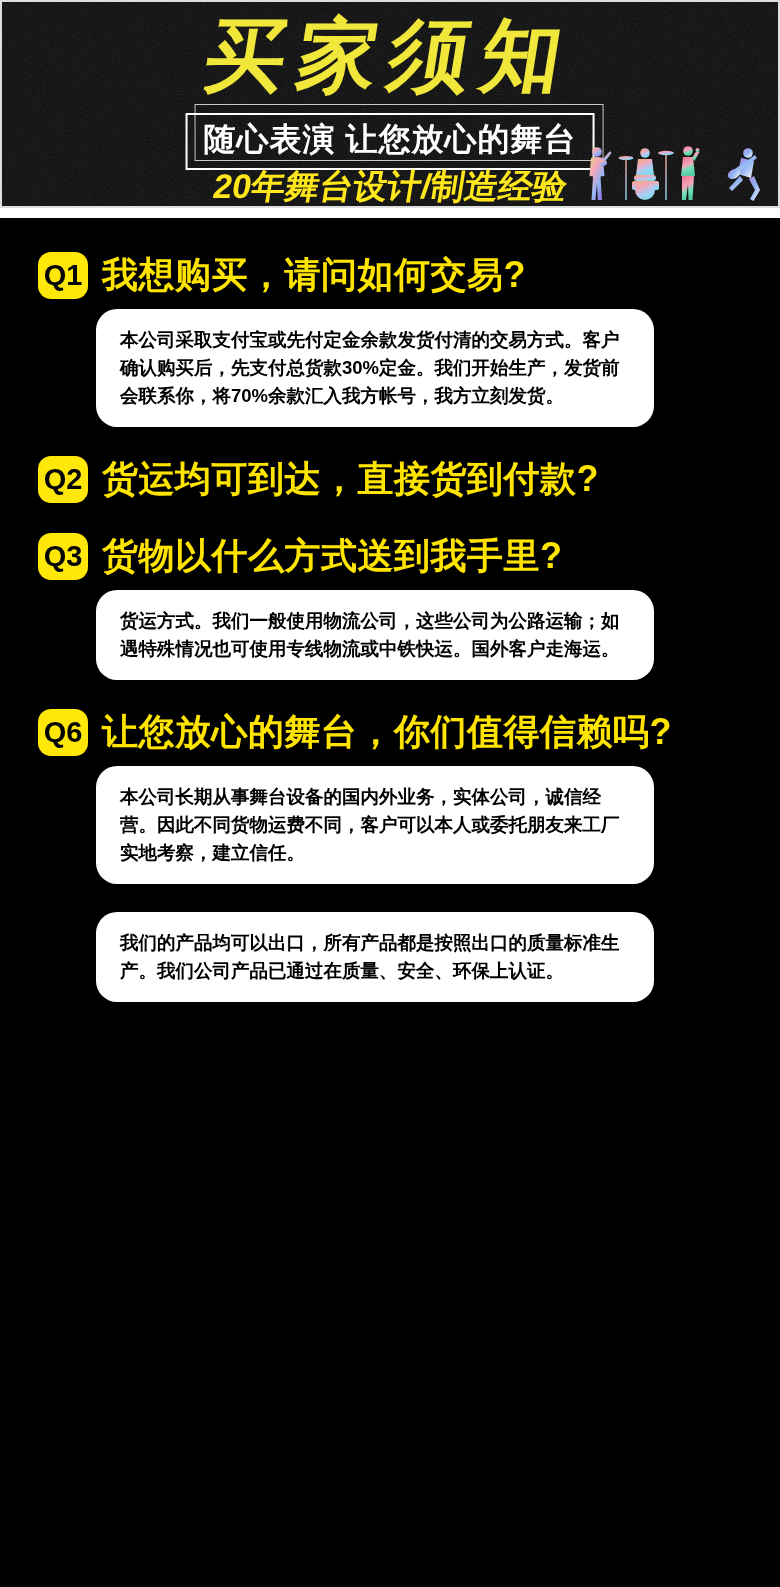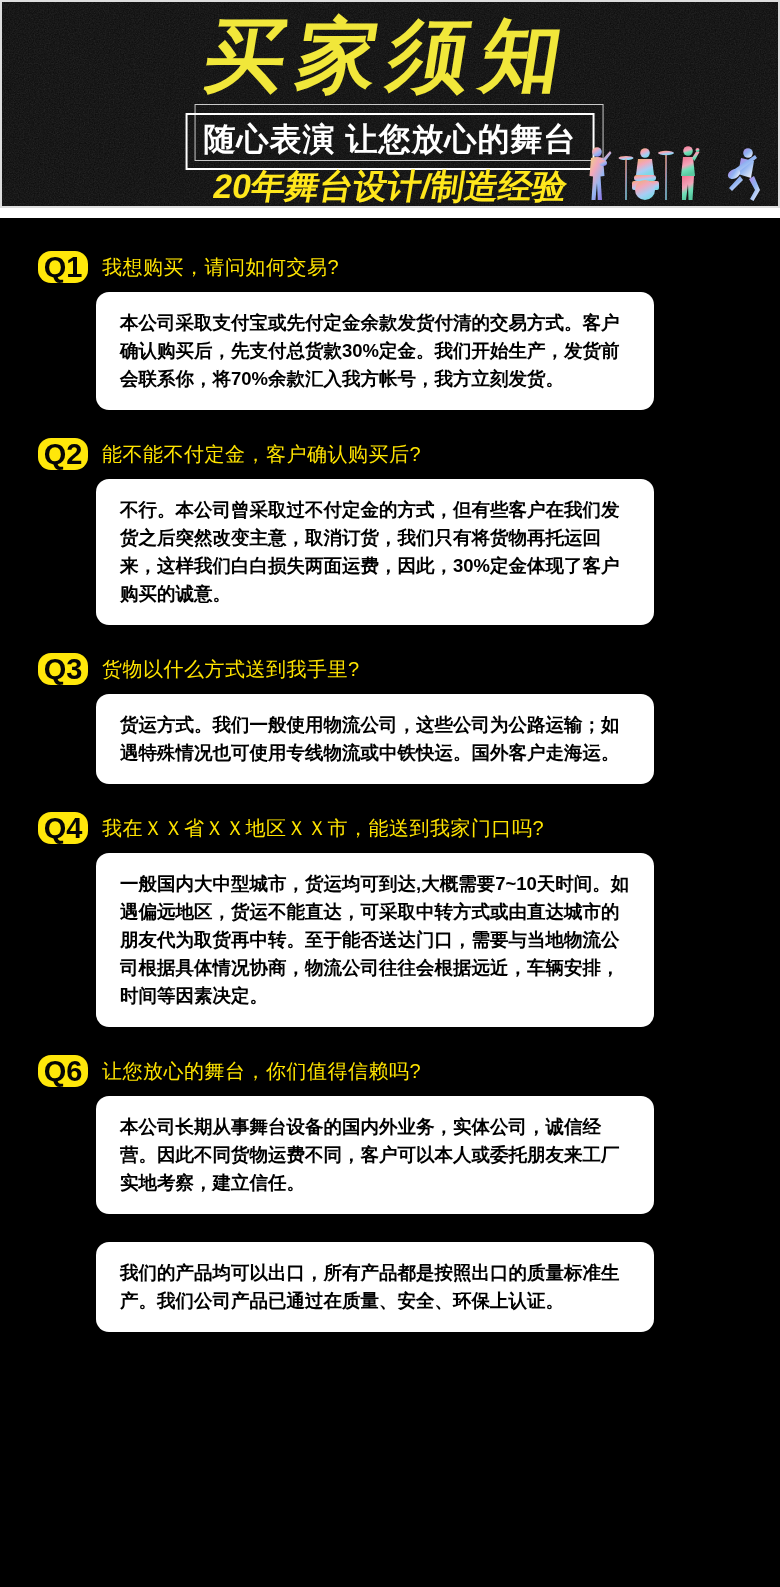--- a/index.html
+++ b/index.html
@@ -96,46 +96,46 @@
   
   .faq-list { padding:33px 0 30px; }
   .faq-item { margin-bottom:28px; }
   .q-row {
     display:flex;
     align-items:center;
     margin:0 0 9px 38px;
   }
   .q-badge {
     flex:0 0 auto;
-    width:50px; height:32px;
+    width:50px; height:47px;
     background:#ffe70a;
     border-radius:13px;
     display:flex;
     align-items:center;
     justify-content:center;
   }
   .q-badge span {
     font-size:29px;
     font-weight:900;
     color:#050505;
     line-height:1;
   }
   .q-title {
     margin:0 0 0 14px;
-    font-size:20px;
-    font-weight:normal;
+    font-size:36px;
+    font-weight:bold;
     color:#ffe400;
     letter-spacing:0.5px;
     white-space:nowrap;
   }
   .a-box {
     margin-left:96px;
     width:558px;
     background:#ffffff;
-    border-radius:13px;
+    border-radius:21px;
     padding:17px 24px;
   }
   .a-box p {
     margin:0;
     font-size:18.5px;
     line-height:28px;
     font-weight:bold;
     color:#000000;
   }
 </style>
@@ -245,50 +245,36 @@
     <div class="a-box">
       <p>本公司采取支付宝或先付定金余款发货付清的交易方式。客户确认购买后，先支付总货款30%定金。我们开始生产，发货前会联系你，将70%余款汇入我方帐号，我方立刻发货。</p>
     </div>
   </section>
 
   <section class="faq-item">
     <div class="q-row">
       <div class="q-badge">
         <span>Q2</span>
       </div>
-      <h2 class="q-title">能不能不付定金，客户确认购买后?</h2>
-    </div>
-    <div class="a-box">
-      <p>不行。本公司曾采取过不付定金的方式，但有些客户在我们发货之后突然改变主意，取消订货，我们只有将货物再托运回来，这样我们白白损失两面运费，因此，30%定金体现了客户购买的诚意。</p>
+      <h2 class="q-title">货运均可到达，直接货到付款?</h2>
     </div>
   </section>
 
   <section class="faq-item">
     <div class="q-row">
       <div class="q-badge">
         <span>Q3</span>
       </div>
       <h2 class="q-title">货物以什么方式送到我手里?</h2>
     </div>
     <div class="a-box">
       <p>货运方式。我们一般使用物流公司，这些公司为公路运输；如遇特殊情况也可使用专线物流或中铁快运。国外客户走海运。</p>
     </div>
   </section>
 
-  <section class="faq-item">
-    <div class="q-row">
-      <div class="q-badge">
-        <span>Q4</span>
-      </div>
-      <h2 class="q-title">我在ＸＸ省ＸＸ地区ＸＸ市，能送到我家门口吗?</h2>
-    </div>
-    <div class="a-box">
-      <p>一般国内大中型城市，货运均可到达,大概需要7~10天时间。如遇偏远地区，货运不能直达，可采取中转方式或由直达城市的朋友代为取货再中转。至于能否送达门口，需要与当地物流公司根据具体情况协商，物流公司往往会根据远近，车辆安排，时间等因素决定。</p>
-    </div>
-  </section>
 
   <section class="faq-item">
   </section>
 
   <section class="faq-item">
     <div class="q-row">
       <div class="q-badge">
         <span>Q6</span>
       </div>
       <h2 class="q-title">让您放心的舞台，你们值得信赖吗?</h2>

